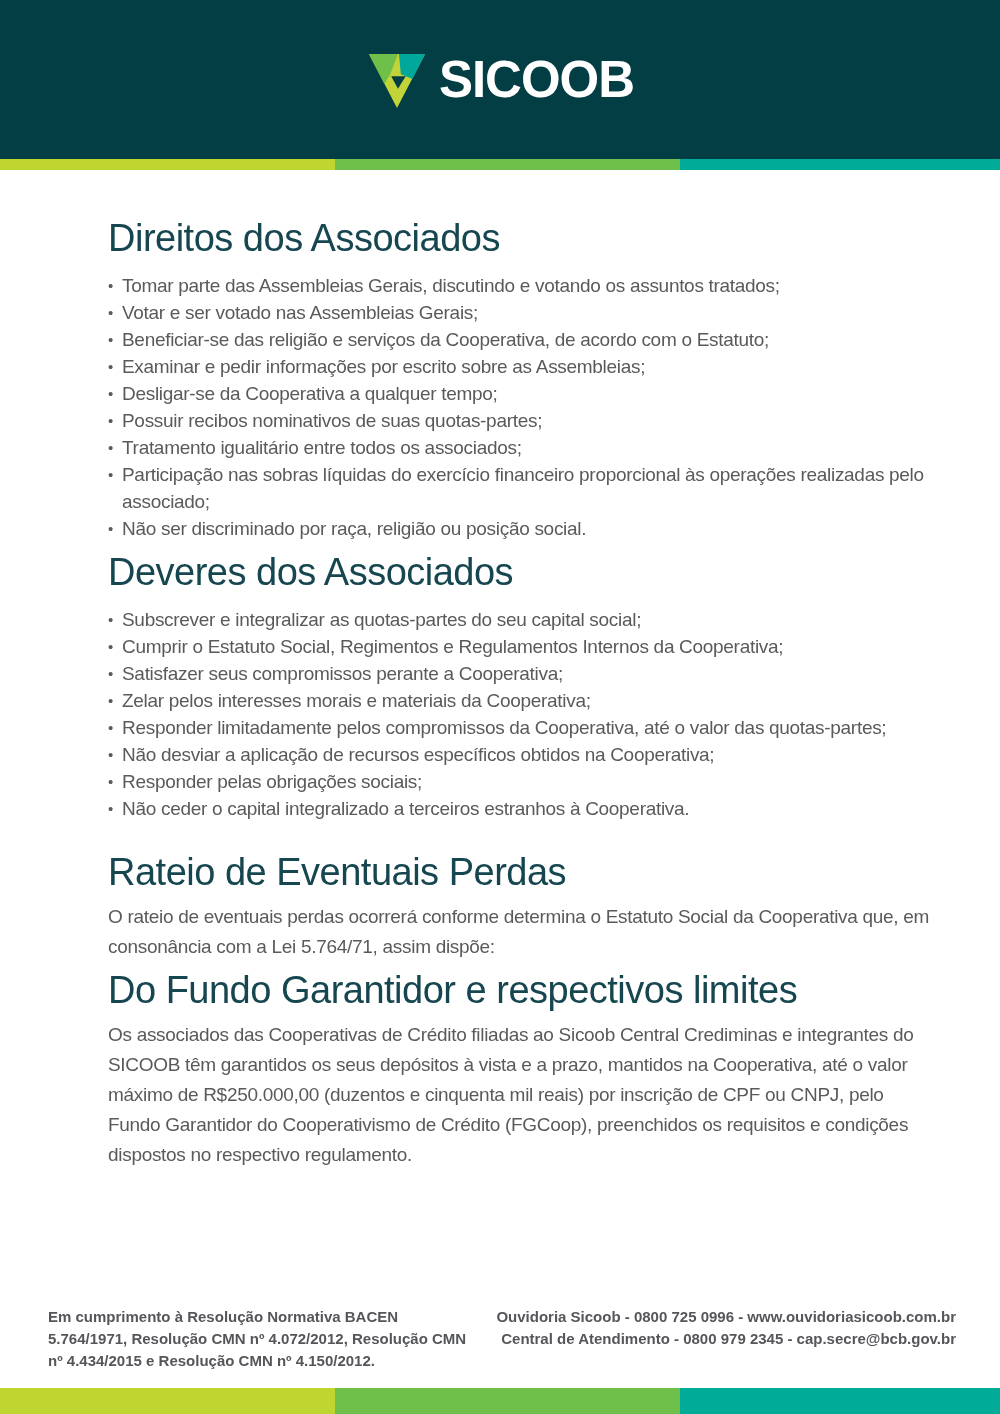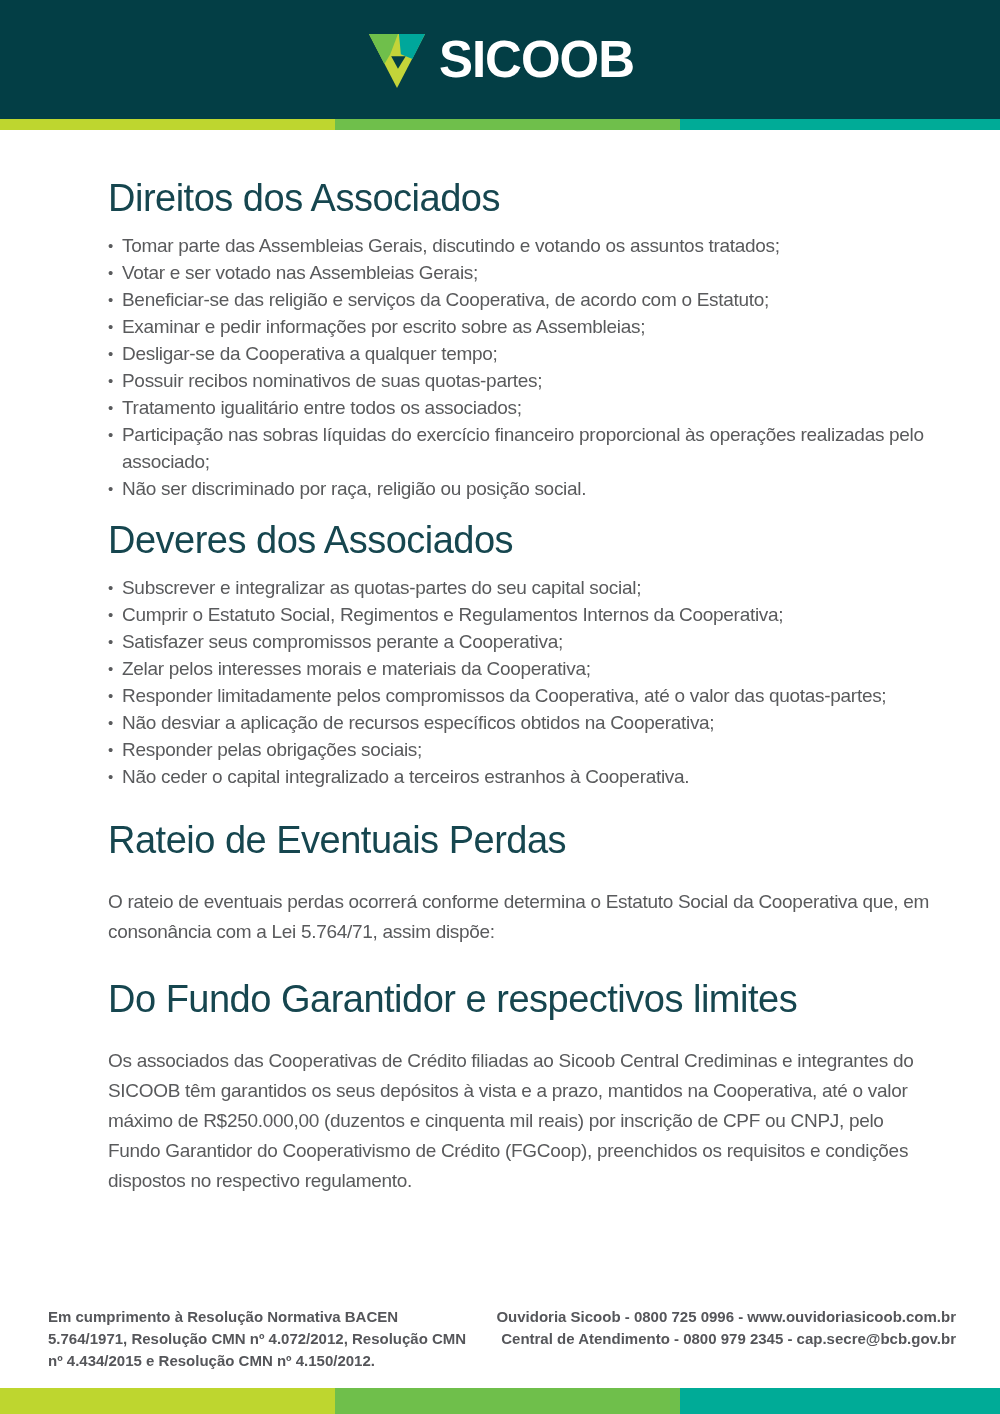--- a/index.html
+++ b/index.html
@@ -5,21 +5,21 @@
   * { margin:0; padding:0; box-sizing:border-box; }
   html,body { background:#ffffff; }
   body {
     width:1000px; height:1414px;
     position:relative;
     font-family:"Liberation Sans", sans-serif;
     overflow:hidden;
   }
   
   .header {
-    height:119px;
+    height:159px;
     background:#033e45;
     display:flex; align-items:center; justify-content:center;
   }
   .logo { display:flex; align-items:center; gap:11px; }
   .logo svg { width:62px; height:58px; display:block; margin-top:2px; }
   .logo-text {
     color:#ffffff;
     font-size:51px;
     font-weight:bold;
     letter-spacing:-1px;
@@ -36,37 +36,37 @@
     color:#595a5c;
   }
   h1 {
     color:#16464f;
     font-size:38px;
     font-weight:400;
     letter-spacing:-0.5px;
     line-height:44px;
   }
   .sec-direitos h1 { margin-top:46px; }
-  .sec-deveres  h1 { margin-top:16px; }
+  .sec-deveres  h1 { margin-top:8px; }
   .sec-rateio   h1 { margin-top:28px; }
-  .sec-fundo    h1 { margin-top:30px; }
+  .sec-fundo    h1 { margin-top:6px; }
   ul.bullets { list-style:none; margin-top:12px; }
   ul.bullets li {
     font-size:19px;
     line-height:27px;
     letter-spacing:-0.3px;
     display:flex;
   }
   ul.bullets li .dot {
     flex:0 0 auto;
     width:14px;
     font-size:15px;
   }
   ul.bullets li .txt { flex:1 1 auto; }
-  .paras { margin-top:25px; }
+  .paras { margin-top:8px; }
   .paras p {
     font-size:19px;
     line-height:30px;
     letter-spacing:-0.3px;
   }
   
   .footer-left, .footer-right {
     position:absolute;
     top:1306px;
     font-size:15px;

